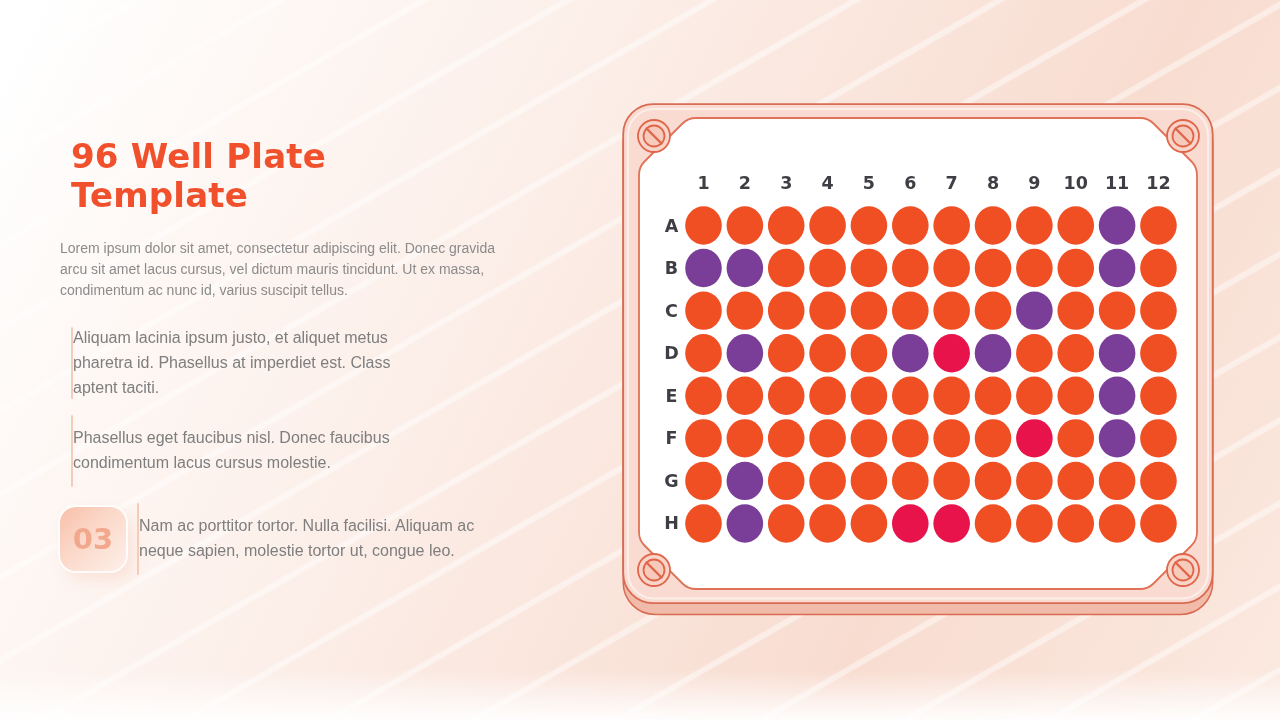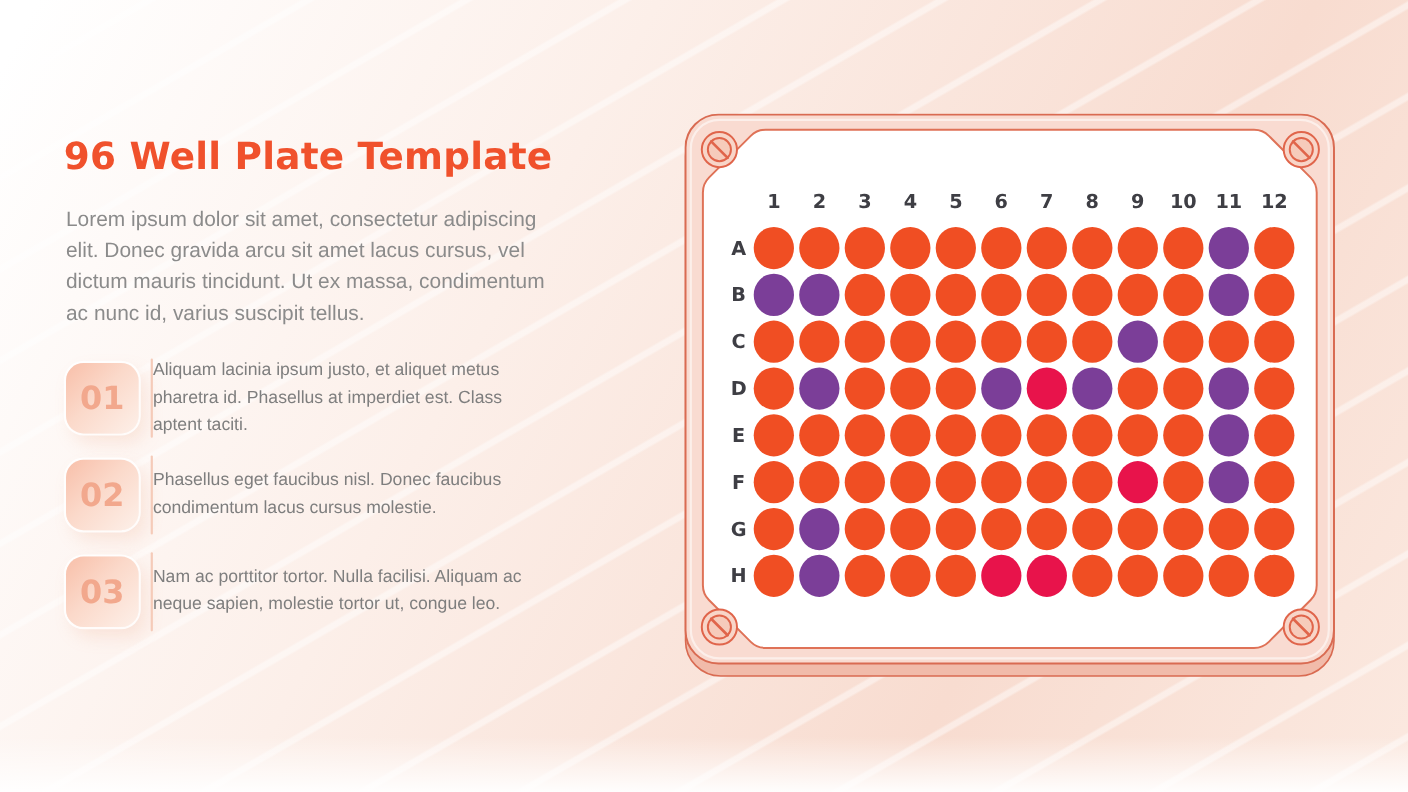--- a/index.html
+++ b/index.html
@@ -12,26 +12,26 @@
       repeating-linear-gradient(150deg,
         rgba(255,255,255,0) 0px, rgba(255,255,255,0) 64px,
         rgba(255,255,255,.45) 66px, rgba(255,255,255,.45) 70px,
         rgba(255,255,255,0) 72px),
       linear-gradient(118deg, #ffffff 2%, #fcefe9 36%, #f8dcd0 72%, #fbe9e0 100%);
   }
 
   
   .left-panel{position:absolute;left:58px;top:124px;width:470px;}
   .title{
-    margin:0;font-family:"DejaVu Sans","Liberation Sans",sans-serif;
+    margin:13px;font-family:"DejaVu Sans","Liberation Sans",sans-serif;
     font-weight:bold;font-size:34px;line-height:1.15;color:#F0512C;letter-spacing:.2px;
   }
   .intro{
     margin:23px 0 0 2px;width:452px;
-    font-size:19px;line-height:1.5;color:#8B8B8B;
+    font-size:14px;line-height:1.5;color:#8B8B8B;
   }
   .list{margin:30px 0 0 2px;}
   .list-item{display:flex;align-items:center;height:64px;margin-bottom:24px;}
   .num-box{
     flex:0 0 66px;width:66px;height:64px;border-radius:16px;
     background:linear-gradient(135deg,#F8BFA9 0%,#FBD9CA 45%,#FDF0E9 100%);
     color:#F2A88D;display:flex;align-items:center;justify-content:center;
     font-family:"DejaVu Sans","Liberation Sans",sans-serif;font-weight:bold;font-size:29px;
     box-shadow:0 0 0 2px rgba(255,255,255,.85), 6px 8px 16px rgba(235,160,125,.22);
   }
@@ -50,26 +50,24 @@
 <body>
 
 <div class="slide">
 
   <div class="left-panel">
     <h1 class="title">96 Well Plate Template</h1>
     <p class="intro">Lorem ipsum dolor sit amet, consectetur adipiscing elit. Donec gravida arcu sit amet lacus cursus, vel dictum mauris tincidunt. Ut ex massa, condimentum ac nunc id, varius suscipit tellus.</p>
 
     <div class="list">
       <div class="list-item">
-        <div class="num-box">01</div>
         <div class="divider"></div>
         <div class="item-text">Aliquam lacinia ipsum justo, et aliquet metus pharetra id. Phasellus at imperdiet est. Class aptent taciti.</div>
       </div>
       <div class="list-item">
-        <div class="num-box">02</div>
         <div class="divider"></div>
         <div class="item-text">Phasellus eget faucibus nisl. Donec faucibus condimentum lacus cursus molestie.</div>
       </div>
       <div class="list-item">
         <div class="num-box">03</div>
         <div class="divider"></div>
         <div class="item-text">Nam ac porttitor tortor. Nulla facilisi. Aliquam ac neque sapien, molestie tortor ut, congue leo.</div>
       </div>
     </div>
   </div>

